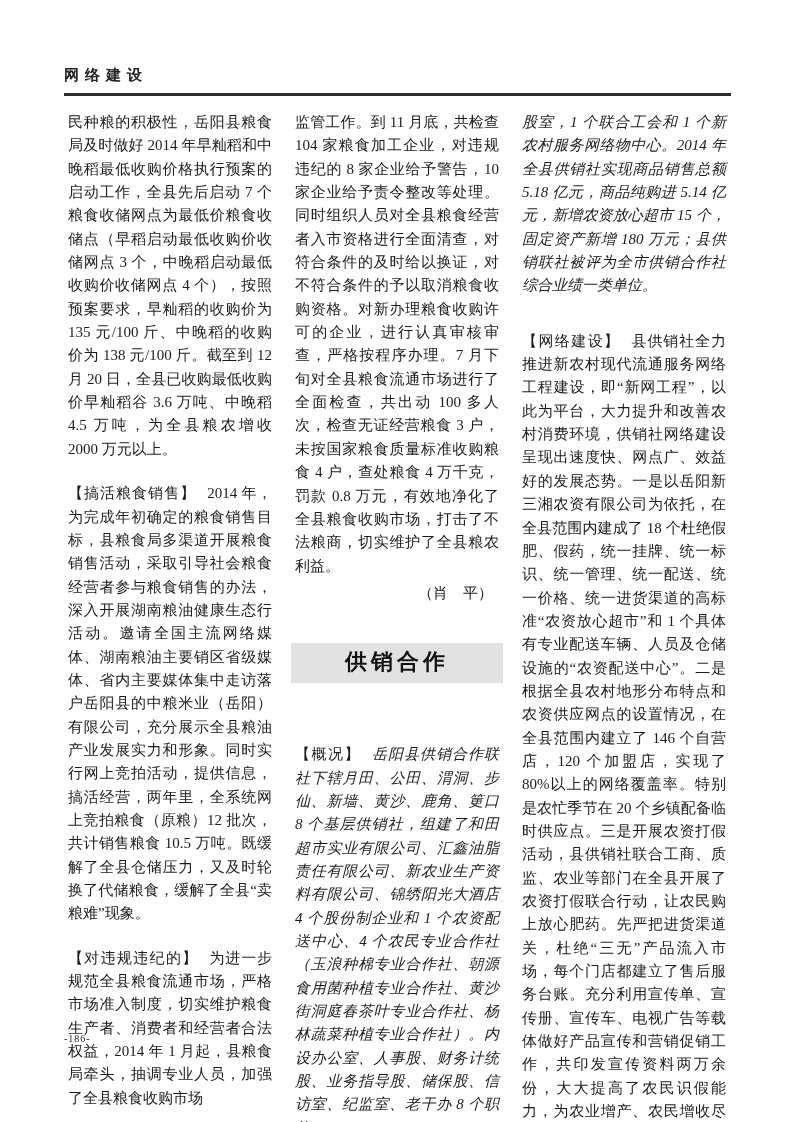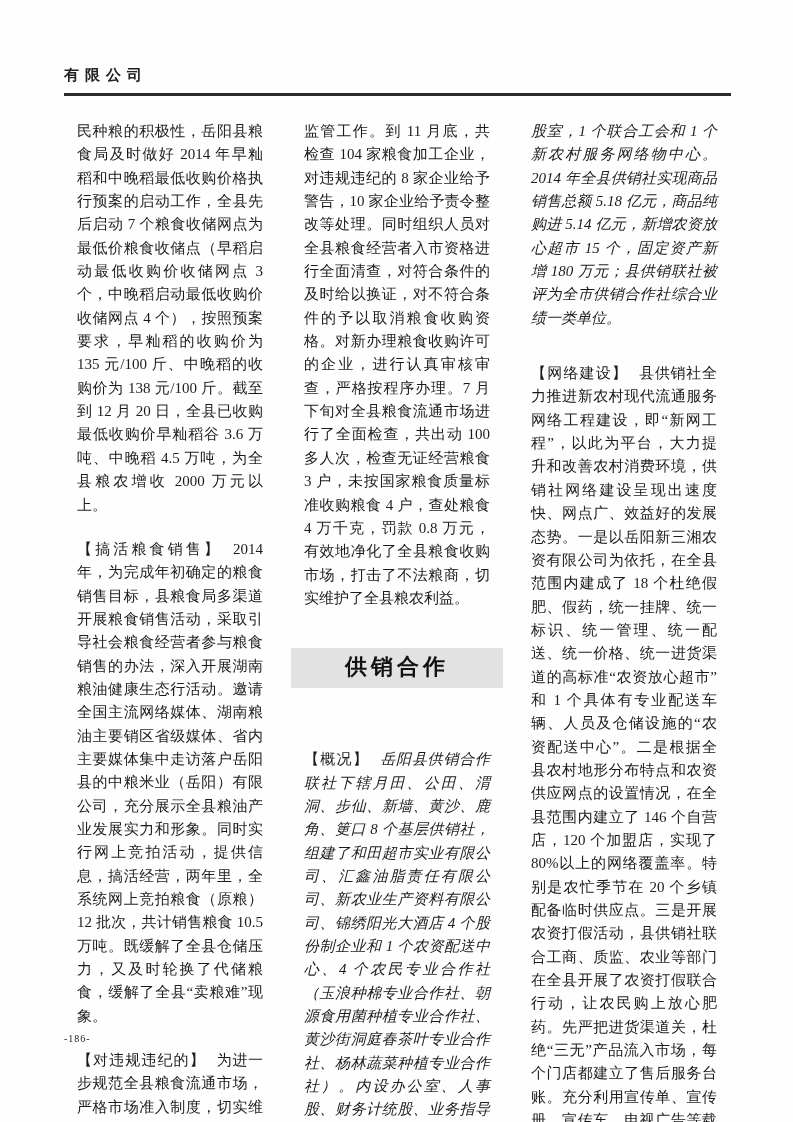--- a/index.html
+++ b/index.html
@@ -43,21 +43,21 @@
     width: 667px;
     display: flex;
     gap: 15px;
     align-items: flex-start;
   }
   .col {
     width: 212px;
     flex: 0 0 212px;
   }
   .body-text {
-    margin: 13px;
+    margin: 4px;
     font-size: 15px;
     line-height: 23.35px;
     text-align: justify;
     text-justify: inter-ideograph;
     overflow-wrap: anywhere;
   }
   .section {
     margin-top: 20px;
   }
   .section-lg {
@@ -96,38 +96,39 @@
     font-size: 10px;
     letter-spacing: 1px;
     color: #1b1b1b;
   }
 </style>
 </head>
 <body>
 
 <div class="page">
 
-  <div class="running-head">有限公司</div>
+  <div class="running-head">网络建设</div>
 
   <div class="head-rule"></div>
 
   <div class="content">
 
     <div class="col">
       <p class="body-text">民种粮的积极性，岳阳县粮食局及时做好 2014 年早籼稻和中晚稻最低收购价格执行预案的启动工作，全县先后启动 7 个粮食收储网点为最低价粮食收储点（早稻启动最低收购价收储网点 3 个，中晚稻启动最低收购价收储网点 4 个），按照预案要求，早籼稻的收购价为 135 元/100 斤、中晚稻的收购价为 138 元/100 斤。截至到 12 月 20 日，全县已收购最低收购价早籼稻谷 3.6 万吨、中晚稻 4.5 万吨，为全县粮农增收 2000 万元以上。</p>
       <p class="body-text section">
         <span class="sec-title">【搞活粮食销售】</span><span>2014 年，为完成年初确定的粮食销售目标，县粮食局多渠道开展粮食销售活动，采取引导社会粮食经营者参与粮食销售的办法，深入开展湖南粮油健康生态行活动。邀请全国主流网络媒体、湖南粮油主要销区省级媒体、省内主要媒体集中走访落户岳阳县的中粮米业（岳阳）有限公司，充分展示全县粮油产业发展实力和形象。同时实行网上竞拍活动，提供信息，搞活经营，两年里，全系统网上竞拍粮食（原粮）12 批次，共计销售粮食 10.5 万吨。既缓解了全县仓储压力，又及时轮换了代储粮食，缓解了全县“卖粮难”现象。</span>
       </p>
       <p class="body-text section">
         <span class="sec-title">【对违规违纪的】</span><span>为进一步规范全县粮食流通市场，严格市场准入制度，切实维护粮食生产者、消费者和经营者合法权益，2014 年 1 月起，县粮食局牵头，抽调专业人员，加强了全县粮食收购市场</span>
       </p>
     </div>
 
     <div class="col">
       <p class="body-text">监管工作。到 11 月底，共检查 104 家粮食加工企业，对违规违纪的 8 家企业给予警告，10 家企业给予责令整改等处理。同时组织人员对全县粮食经营者入市资格进行全面清查，对符合条件的及时给以换证，对不符合条件的予以取消粮食收购资格。对新办理粮食收购许可的企业，进行认真审核审查，严格按程序办理。7 月下旬对全县粮食流通市场进行了全面检查，共出动 100 多人次，检查无证经营粮食 3 户，未按国家粮食质量标准收购粮食 4 户，查处粮食 4 万千克，罚款 0.8 万元，有效地净化了全县粮食收购市场，打击了不法粮商，切实维护了全县粮农利益。</p>
+      <p class="signature">（肖　平）</p>
       <div class="section-banner">供销合作</div>
       <p class="body-text">
         <span class="sec-title">【概况】</span><span class="kai">岳阳县供销合作联社下辖月田、公田、渭洞、步仙、新墙、黄沙、鹿角、筻口 8 个基层供销社，组建了和田超市实业有限公司、汇鑫油脂责任有限公司、新农业生产资料有限公司、锦绣阳光大酒店 4 个股份制企业和 1 个农资配送中心、4 个农民专业合作社（玉浪种棉专业合作社、朝源食用菌种植专业合作社、黄沙街洞庭春茶叶专业合作社、杨林蔬菜种植专业合作社）。内设办公室、人事股、财务计统股、业务指导股、储保股、信访室、纪监室、老干办 8 个职能</span>
       </p>
     </div>
 
     <div class="col">
       <p class="body-text kai">股室，1 个联合工会和 1 个新农村服务网络物中心。2014 年全县供销社实现商品销售总额 5.18 亿元，商品纯购进 5.14 亿元，新增农资放心超市 15 个，固定资产新增 180 万元；县供销联社被评为全市供销合作社综合业绩一类单位。</p>
       <p class="body-text section section-lg">
         <span class="sec-title">【网络建设】</span><span>县供销社全力推进新农村现代流通服务网络工程建设，即“新网工程”，以此为平台，大力提升和改善农村消费环境，供销社网络建设呈现出速度快、网点广、效益好的发展态势。一是以岳阳新三湘农资有限公司为依托，在全县范围内建成了 18 个杜绝假肥、假药，统一挂牌、统一标识、统一管理、统一配送、统一价格、统一进货渠道的高标准“农资放心超市”和 1 个具体有专业配送车辆、人员及仓储设施的“农资配送中心”。二是根据全县农村地形分布特点和农资供应网点的设置情况，在全县范围内建立了 146 个自营店，120 个加盟店，实现了 80%以上的网络覆盖率。特别是农忙季节在 20 个乡镇配备临时供应点。三是开展农资打假活动，县供销社联合工商、质监、农业等部门在全县开展了农资打假联合行动，让农民购上放心肥药。先严把进货渠道关，杜绝“三无”产品流入市场，每个门店都建立了售后服务台账。充分利用宣传单、宣传册、宣传车、电视广告等载体做好产品宣传和营销促销工作，共印发宣传资料两万余份，大大提高了农民识假能力，为农业增产、农民增收尽到了职责。</span>

